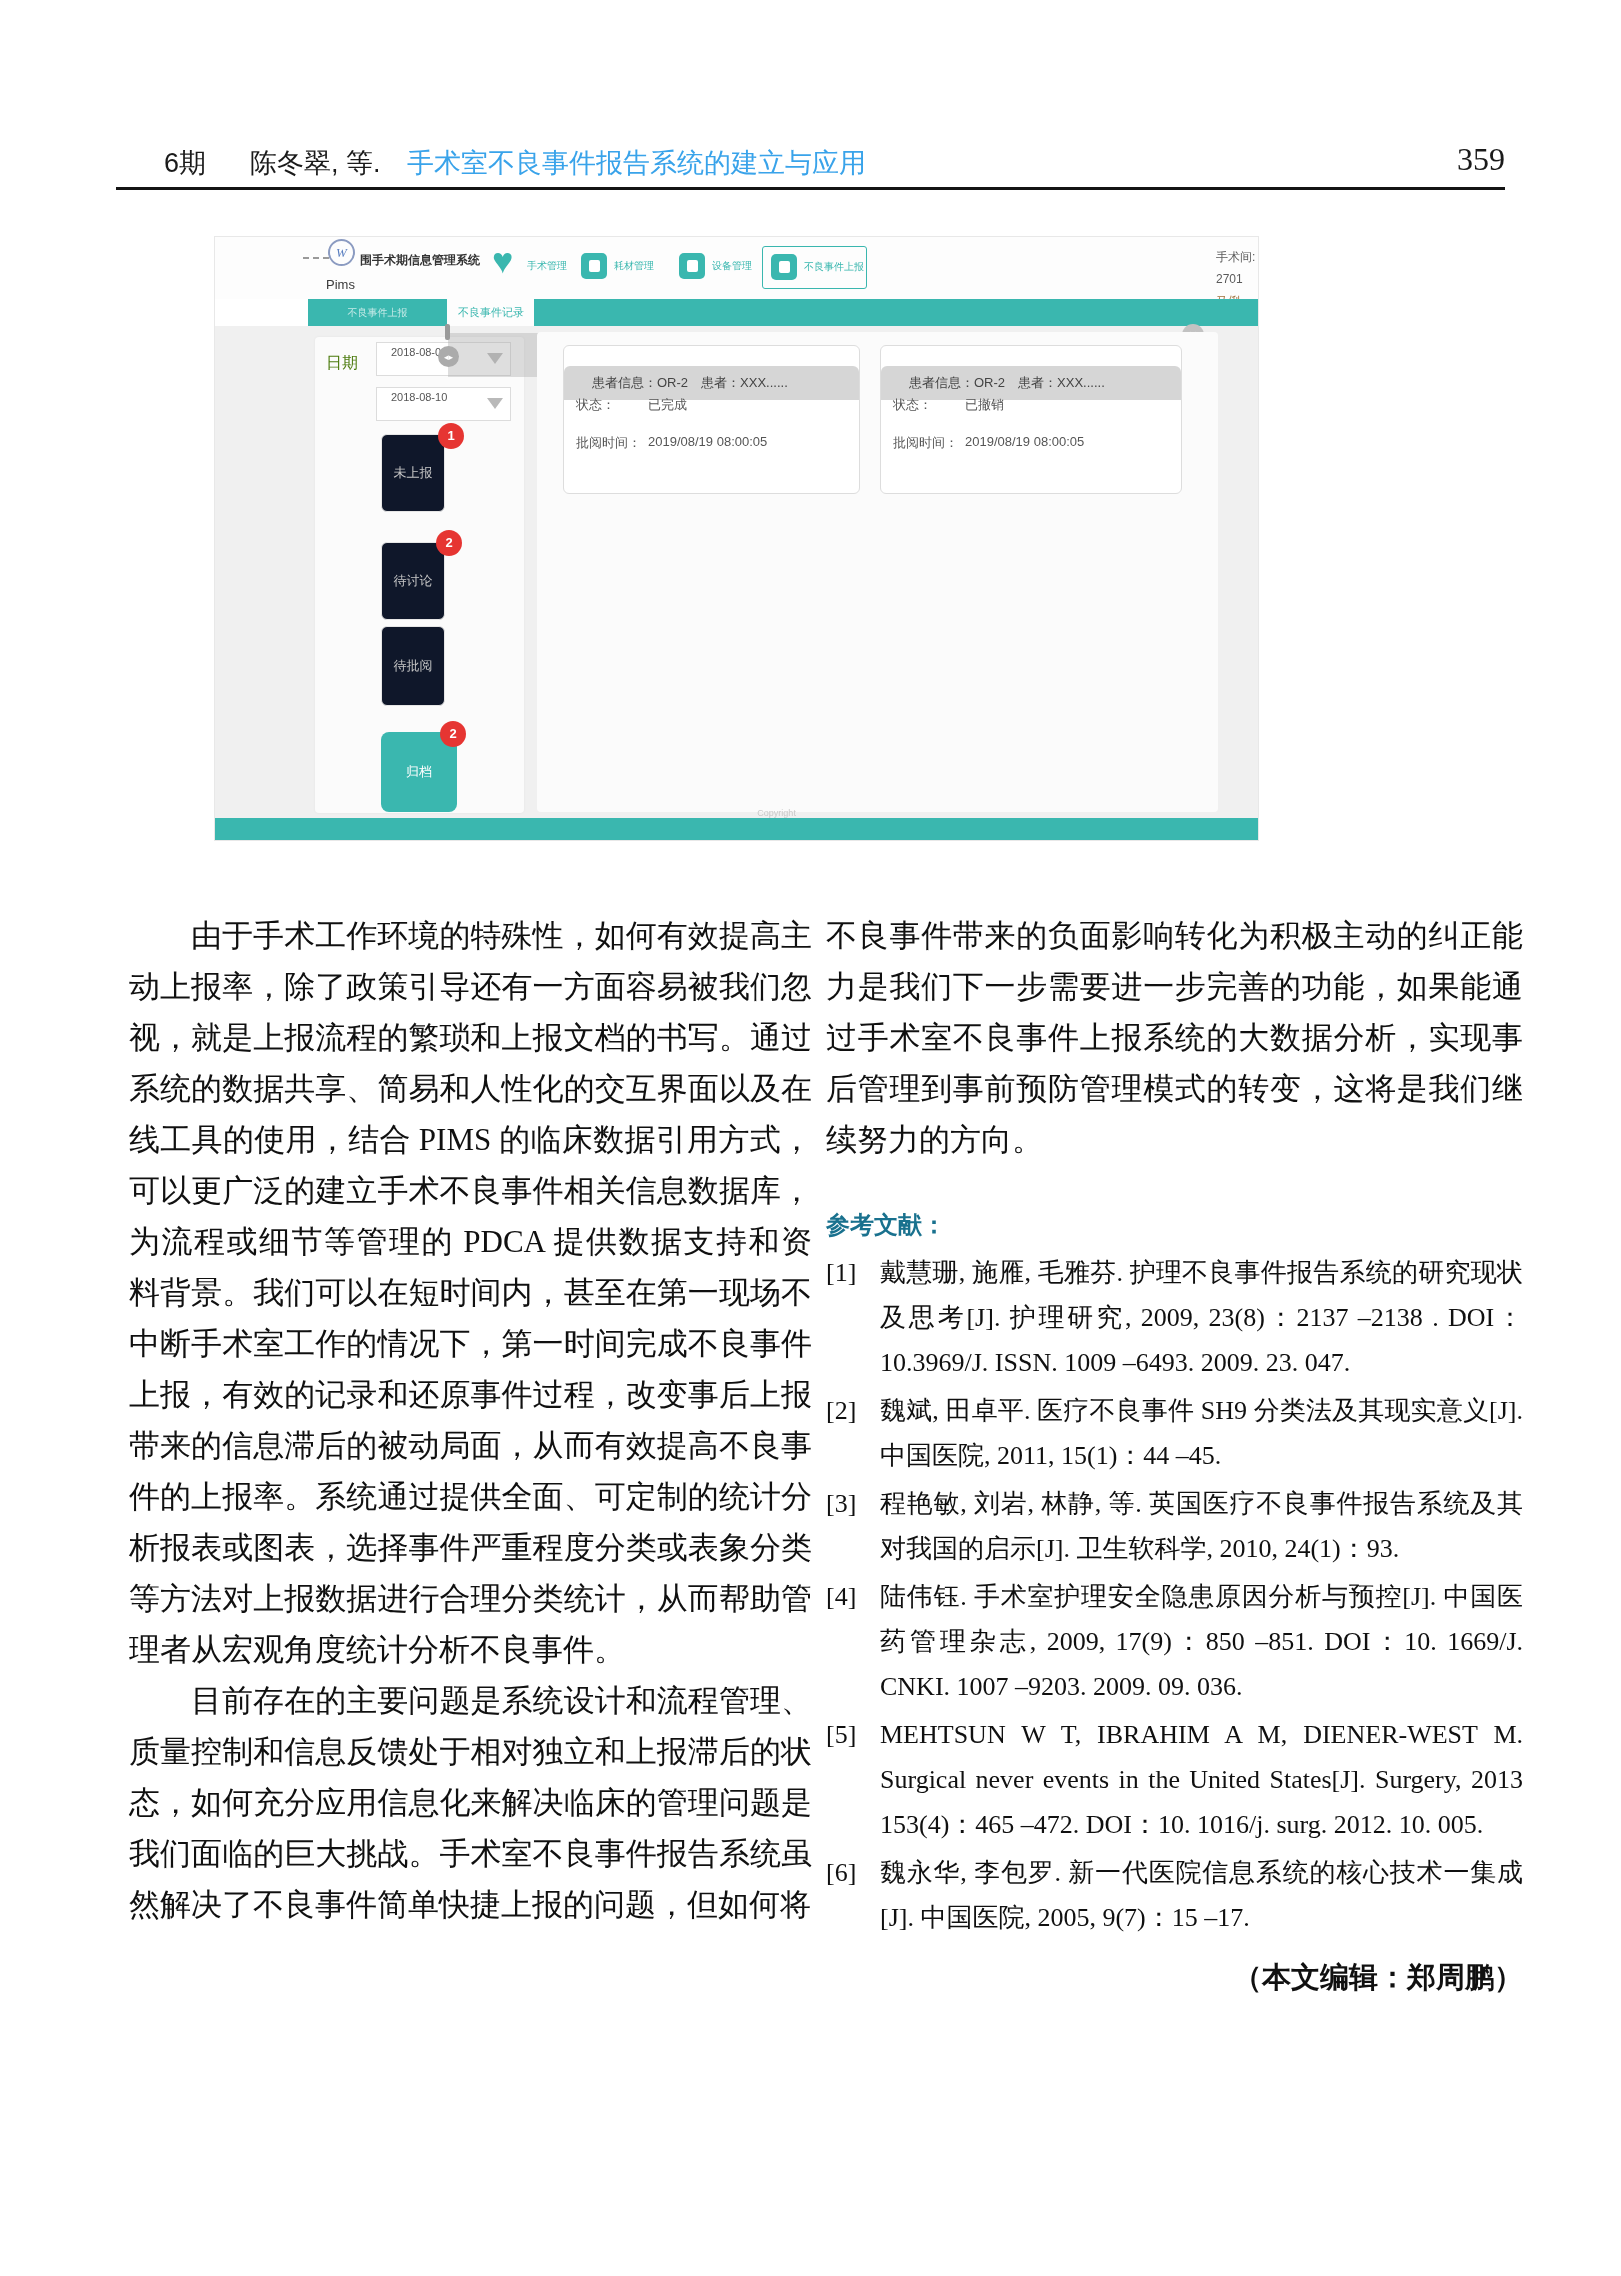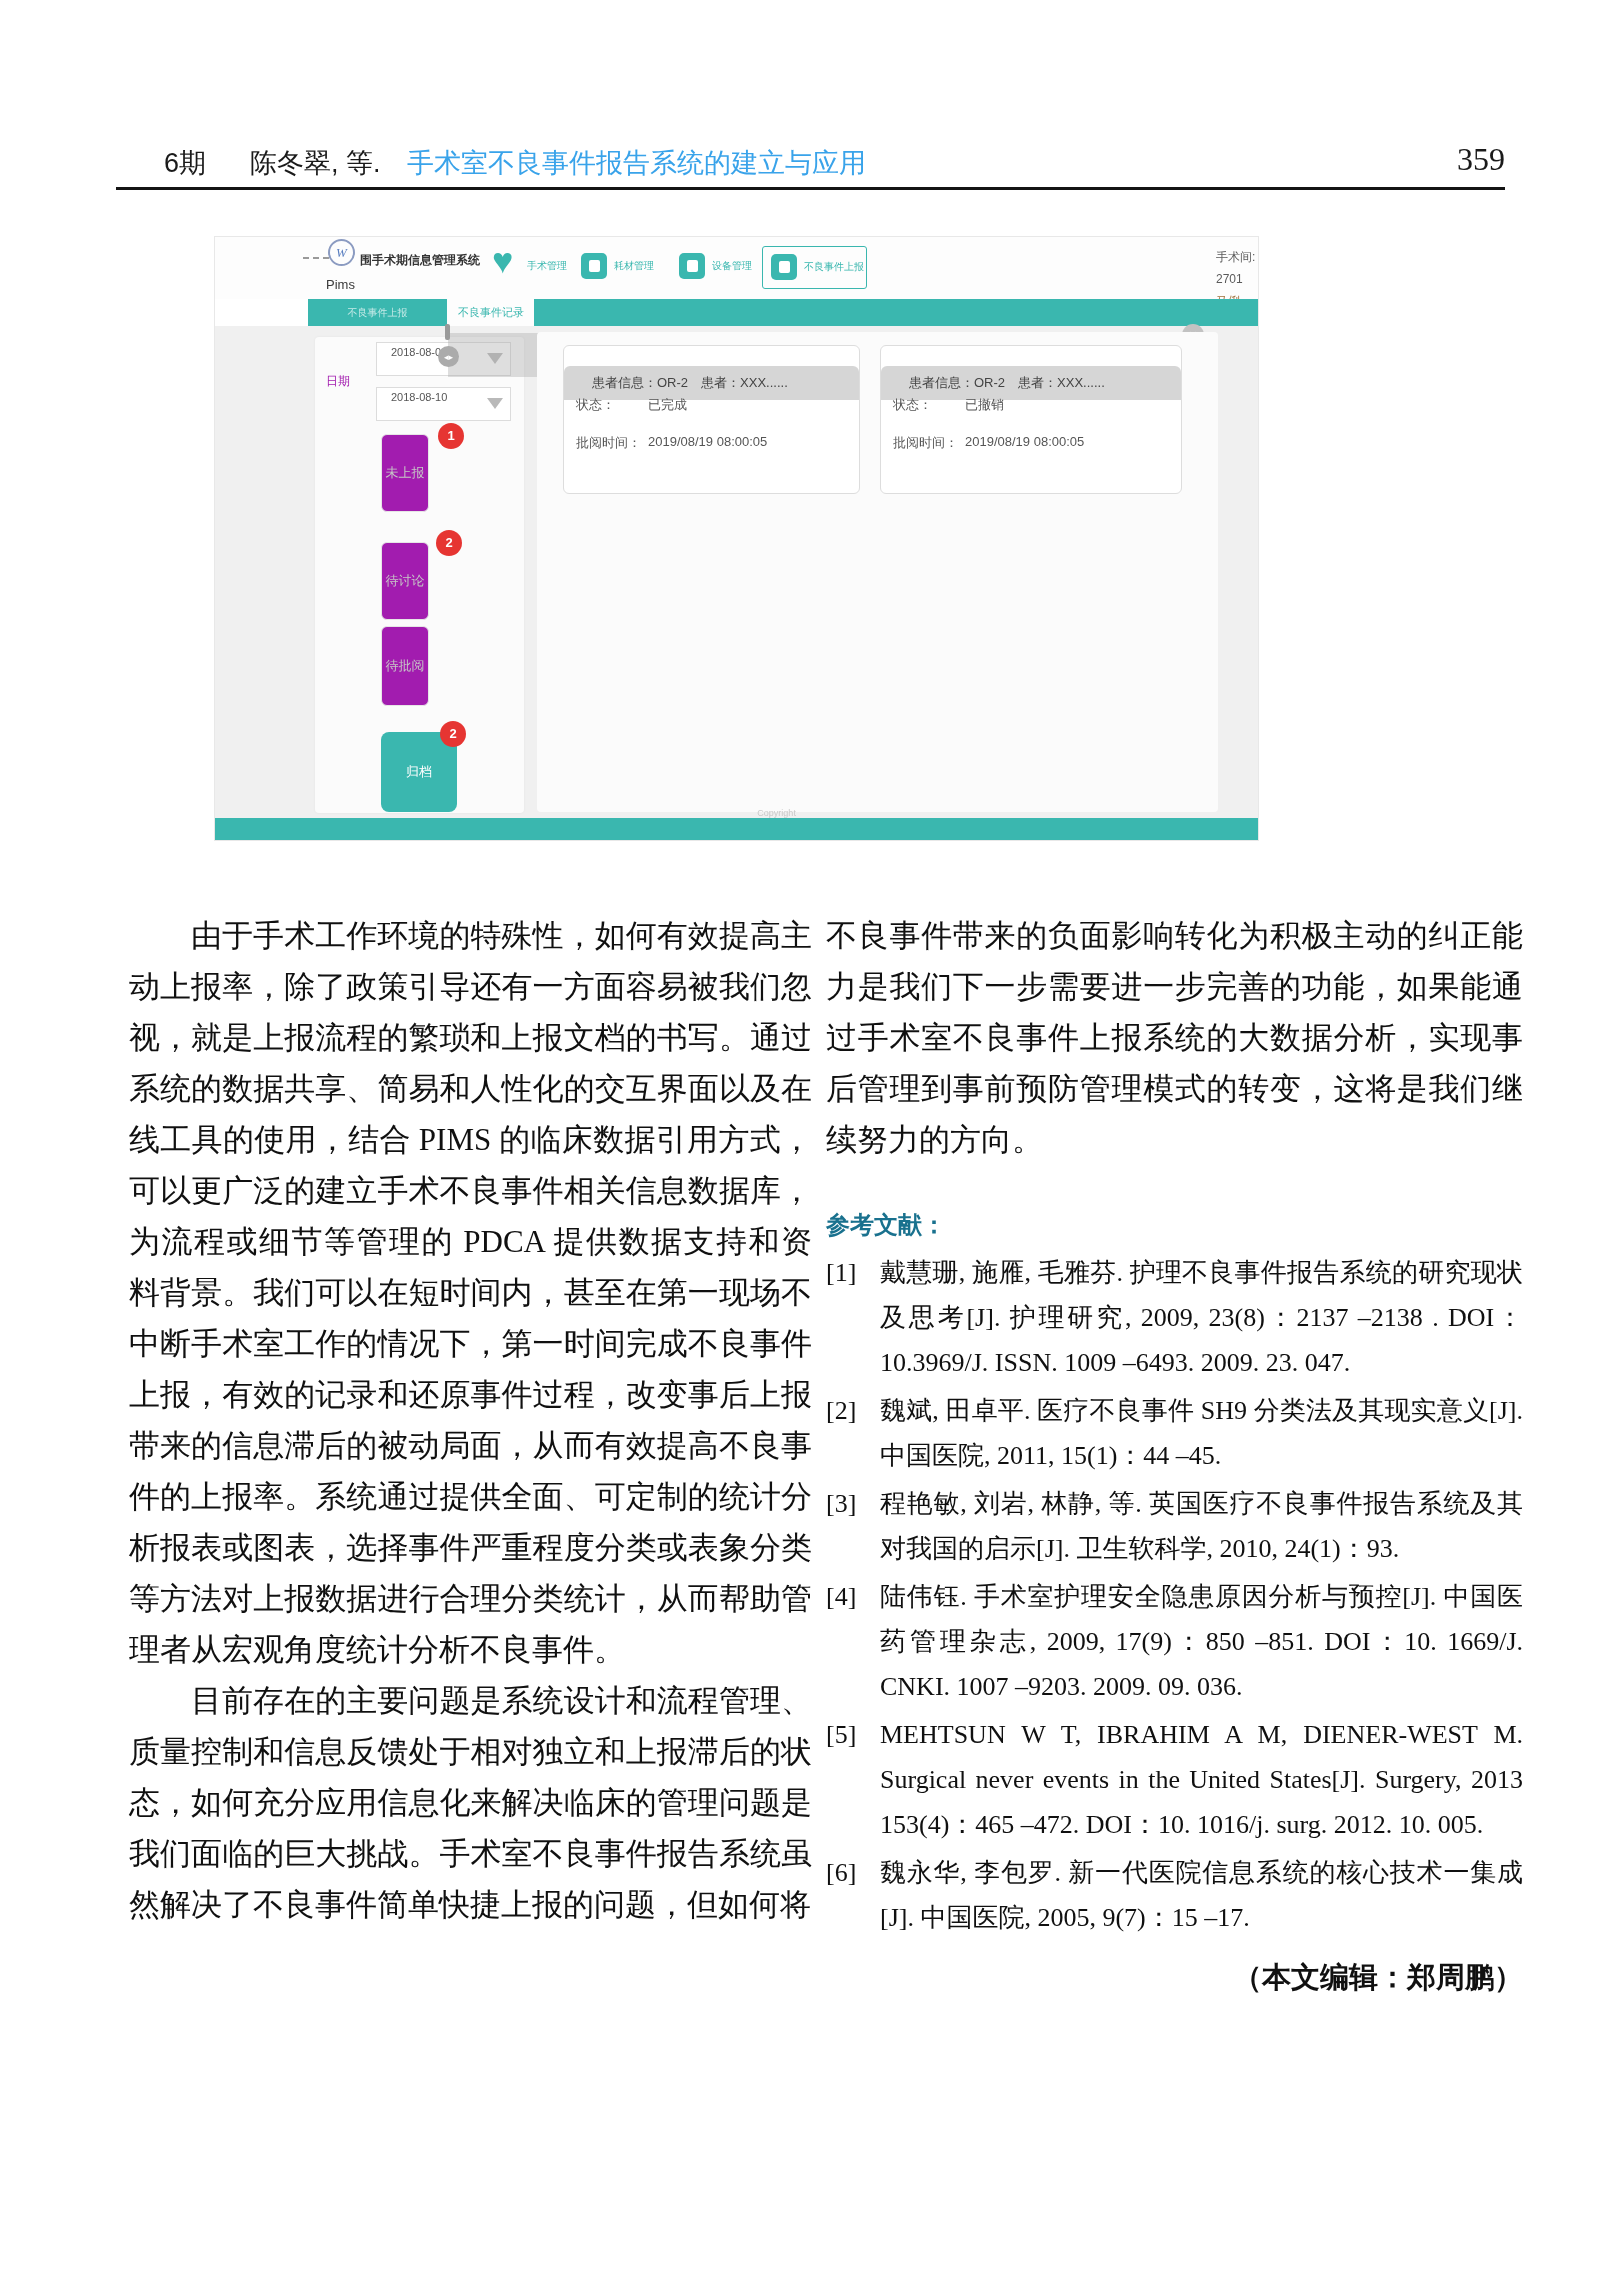--- a/index.html
+++ b/index.html
@@ -39,30 +39,30 @@
   .tabrow{position:absolute;left:0;right:0;top:62px;height:27px;background:#ffffff;}
   .seg-module{position:absolute;left:93px;top:0;width:139px;height:27px;background:#3ab7af;
       color:rgba(255,255,255,.7);font-size:10px;text-align:center;line-height:27px;}
   .seg-active{position:absolute;left:232px;top:0;width:88px;height:27px;background:#fdfdfd;
       color:#3ab7af;font-size:11px;text-align:center;line-height:27px;}
   .seg-rest{position:absolute;left:319px;top:0;right:0;height:27px;background:#3ab7af;}
 
   .shot-main{position:absolute;left:0;right:0;top:89px;bottom:22px;background:#f0f0f0;}
   .left-panel{position:absolute;left:100px;top:11px;width:209px;height:476px;background:#fbfbfb;
       border-radius:4px;box-shadow:0 0 3px rgba(0,0,0,.05);}
-  .date-label{position:absolute;left:111px;top:27px;font-size:12px;color:#a21caf;margin-top:20px;}
+  .date-label{position:absolute;left:111px;top:27px;font-size:16px;color:#4d7c0f;}
   .date-box{position:absolute;left:161px;width:135px;height:34px;background:#ffffff;
       border:1px solid #dcdcdc;font-size:11px;color:#555;padding:3px 14px;}
   .tri{position:absolute;right:7px;top:10px;width:0;height:0;
       border-left:8px solid transparent;border-right:8px solid transparent;border-top:11px solid #b9b9b9;}
   .overlay{position:absolute;left:233px;top:7px;width:752px;height:44px;background:rgba(168,168,168,.38);}
   .slider-bar{position:absolute;left:230px;top:-2px;width:5px;height:16px;background:#9a9a9a;border-radius:2px;}
   .circ{position:absolute;border-radius:50%;background:#ababab;color:#fff;
       display:flex;align-items:center;justify-content:center;}
-  .status-box{position:absolute;left:166px;width:48px;height:78px;background:#a21caf;
+  .status-box{position:absolute;left:166px;width:64px;height:78px;background:#0f172a;
       border:1px solid #e6e6e6;border-radius:6px;display:flex;align-items:center;justify-content:center;
       font-size:13px;color:#c6c6c6;}
   .status-box.archive{width:76px;height:80px;background:#3ab7af;color:#ffffff;border:none;border-radius:8px;}
   .badge{position:absolute;width:26px;height:26px;border-radius:50%;background:#e63532;color:#fff;
       font-size:13px;font-weight:bold;text-align:center;line-height:26px;z-index:3;}
   .cards-panel{position:absolute;left:322px;top:6px;width:681px;height:480px;background:#fbfbfb;border-radius:4px;}
   .card{position:absolute;top:19px;height:149px;background:#ffffff;border:1px solid #dddddd;border-radius:6px;}
   .card-titlebar{position:absolute;left:0;right:0;top:0;height:34px;background:#d6d6d6;
       border-radius:6px 6px 0 0;font-size:13px;color:#444;line-height:34px;padding-left:28px;margin-top:20px;}
   .card-row{position:absolute;left:12px;font-size:13px;color:#555;}

